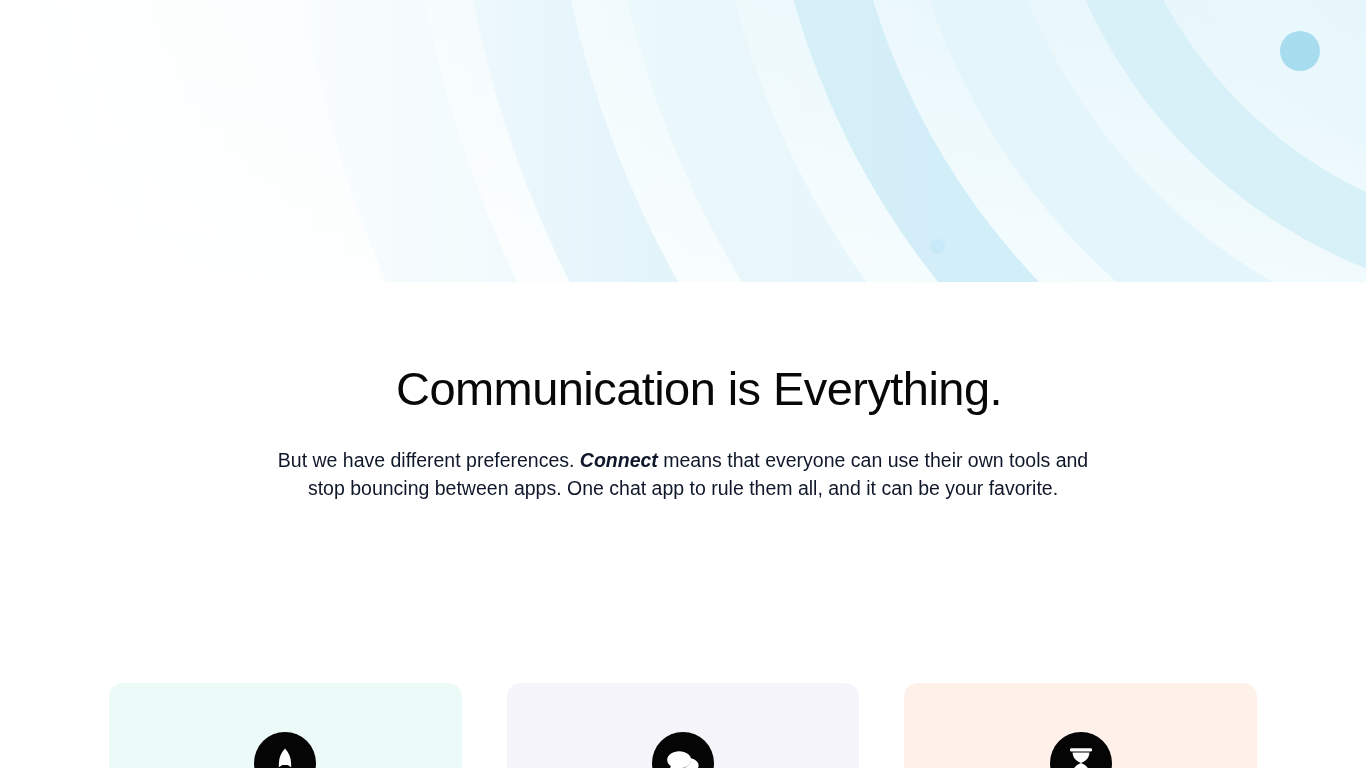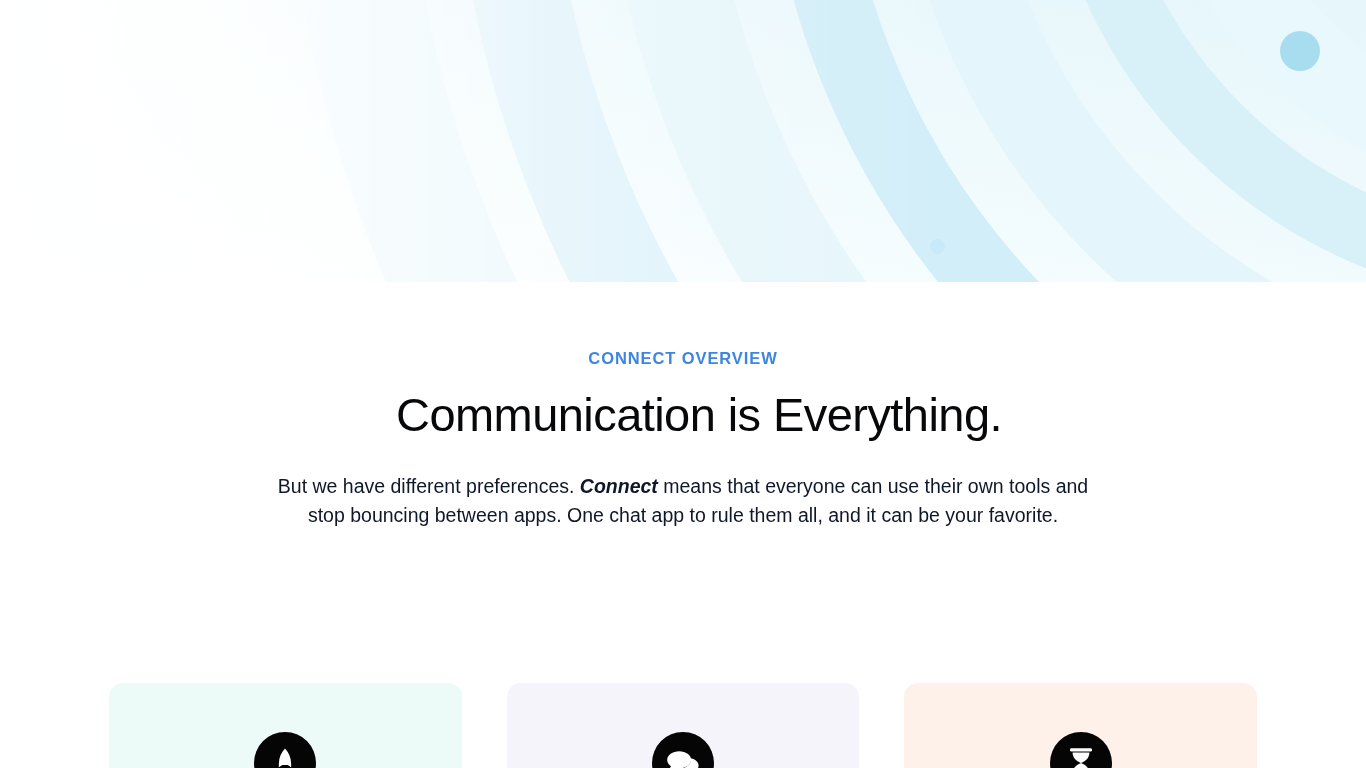--- a/index.html
+++ b/index.html
@@ -179,21 +179,20 @@
         </defs>
       </g>
     </svg>
 
     <div class="decor-dot-large" style="background: rgb(168, 221, 240); width: 40px; height: 40px;"></div>
     <div class="decor-dot-small" style="background: rgb(200, 233, 247); width: 15px; height: 15px;"></div>
   </div>
 
   <div class="intro">
 
-    <div class="eyebrow" style="color: rgb(61, 133, 224);">CONNECT OVERVIEW</div>
 
     <h1 class="headline">Communication is Everything.</h1>
 
     <p class="intro-copy">
       <span>But we have different preferences. </span><span class="emph">Connect</span><span> means that everyone can use their own tools and stop bouncing between apps. One chat app to rule them all, and it can be your favorite.</span>
     </p>
   </div>
 
   <div class="cards">
 

